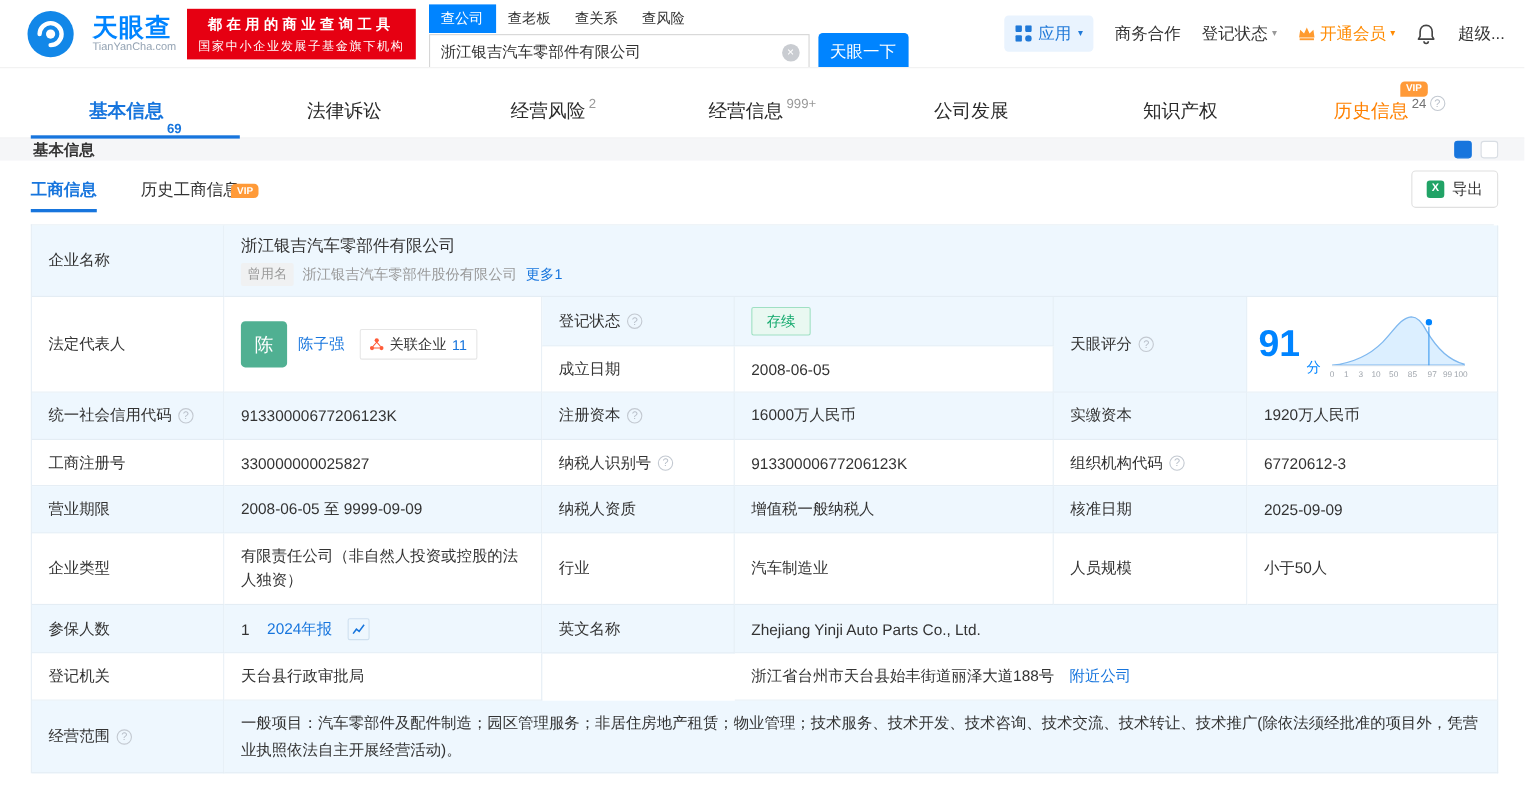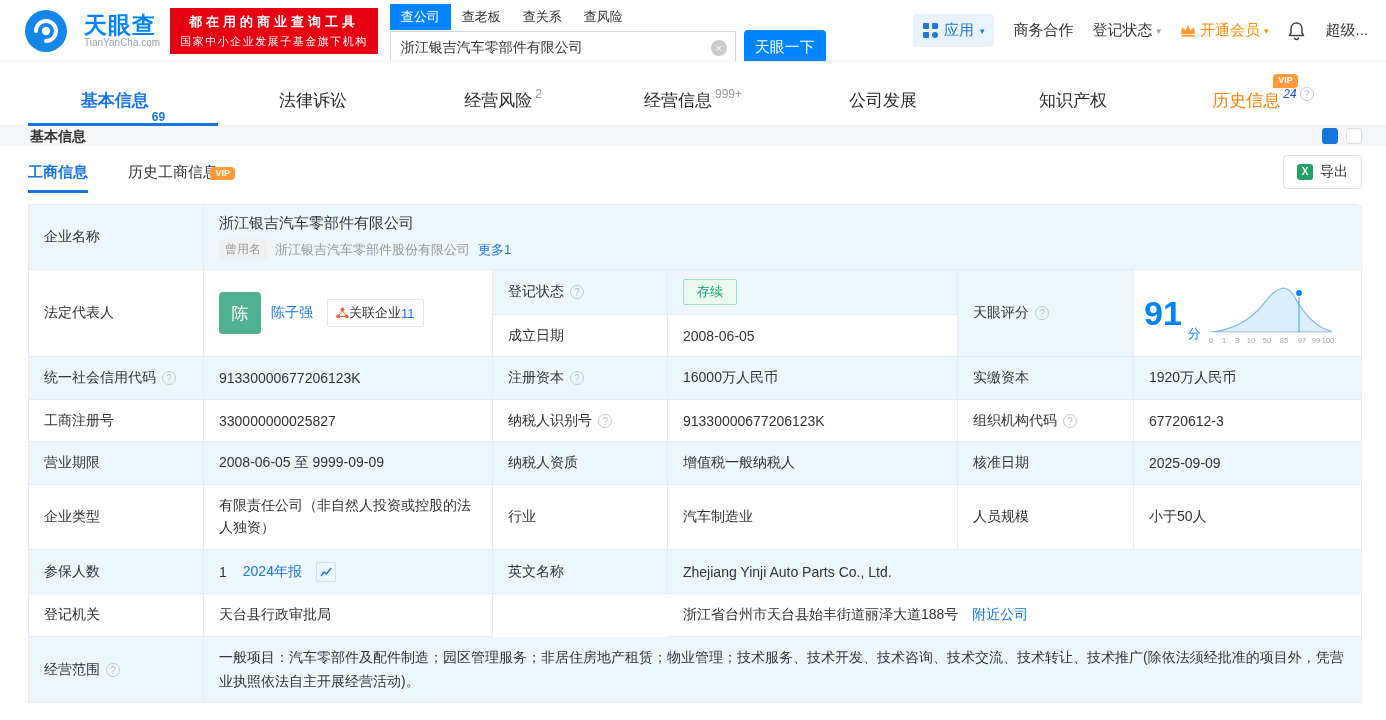--- a/index.html
+++ b/index.html
@@ -39,21 +39,21 @@
   .vip-m { color: #ff8b03; }
 
   
   .tabs { height: 50px; margin-top: 14px; display: flex; padding: 0 28px; border-bottom: 1px solid #ebedf0; }
   .tab { flex: 1; display: flex; align-items: center; justify-content: center; font-size: 17px;
          color: #2a2a2a; position: relative; cursor: pointer; }
   .tab .sup { font-size: 12px; color: #999; position: relative; top: -7px; margin-left: 3px; }
   .tab.active { color: #1775dd; font-weight: bold; }
   .tab.active::after { content: ""; position: absolute; left: 0; right: 0; bottom: -1px; height: 3px; background: #1775dd; }
   .tab.active .sup { color: #1775dd; margin-top: 47px; }
-  .tab.orange { color: #ff8000; } .tab.orange .sup { color: #1d4ed8; font-style: italic; }
+  .tab.orange { color: #ff8000; } .tab.orange .sup { color: #737373; }
   .tabwrap { position: relative; display: inline-flex; align-items: center; }
   .vip-tag { position: absolute; background: #ff9a38; color: #fff; font-size: 9px; font-weight: bold;
              padding: 2px 5px; border-radius: 4px 4px 4px 0; line-height: 1.1; }
   .tab .vip-tag { top: -15px; right: 16px; }
   .q-ic { display: inline-block; width: 14px; height: 14px; border: 1px solid #c3c9d1; border-radius: 50%;
           color: #b7bec8; font-size: 10px; line-height: 13px; text-align: center; flex: none; cursor: pointer; }
   .tab .q-ic { position: relative; top: -7px; margin-left: 3px; }
 
   
   .band { height: 20px; background: #f5f6f8; display: flex; align-items: flex-start; padding: 2px 24px 0 30px; overflow: hidden; }
@@ -83,21 +83,21 @@
   .c { border-right: 1px solid #e4edf4; border-bottom: 1px solid #e4edf4; display: flex; align-items: center;
        padding: 0 15px; font-size: 14px; color: #333; overflow: hidden; gap: 6px; background: #fff; }
   .bB { background: #eef7fe; }
   .namecell { flex-direction: column; align-items: flex-start; justify-content: center; gap: 6px; }
   .cname { font-size: 15px; color: #333; }
   .former { display: flex; align-items: center; gap: 8px; font-size: 13px; color: #999; }
   .ftag { background: #f0f1f2; color: #999; font-size: 12px; padding: 2px 6px; border-radius: 2px; }
   .av { width: 42px; height: 42px; border-radius: 4px; background: #50b092; color: #fff; font-size: 17px;
         display: flex; align-items: center; justify-content: center; flex: none; cursor: pointer; }
   .legal-name { font-size: 14px; margin-left: 4px; }
-  .rel-pill { display: flex; align-items: center; border: 1px solid #e6e6e6; border-radius: 2px;
+  .rel-pill { display: flex; align-items: center; gap: 5px; border: 1px solid #e6e6e6; border-radius: 2px;
               padding: 4px 8px; font-size: 13px; color: #333; margin-left: 8px; cursor: pointer; white-space: nowrap; }
   .rel-num { color: #1775dd; }
   .badge-g { background: #e9f8f1; border: 1px solid #9fe0c3; color: #10a86b; font-size: 13px;
              padding: 3px 13px; border-radius: 2px; }
   .score-num { font-size: 34px; font-weight: bold; color: #0084ff; line-height: 1; }
   .score-unit { font-size: 13px; color: #0084ff; align-self: flex-end; margin-bottom: 4px; }
   .scorebox { display: flex; align-items: center; gap: 6px; }
   .chart-btn { width: 20px; height: 20px; border: 1px solid #cfe0ef; border-radius: 2px; display: flex;
                align-items: center; justify-content: center; margin-left: 8px; cursor: pointer; flex: none; }
   .scope-text { margin: 0; line-height: 1.7; font-size: 14px; }

